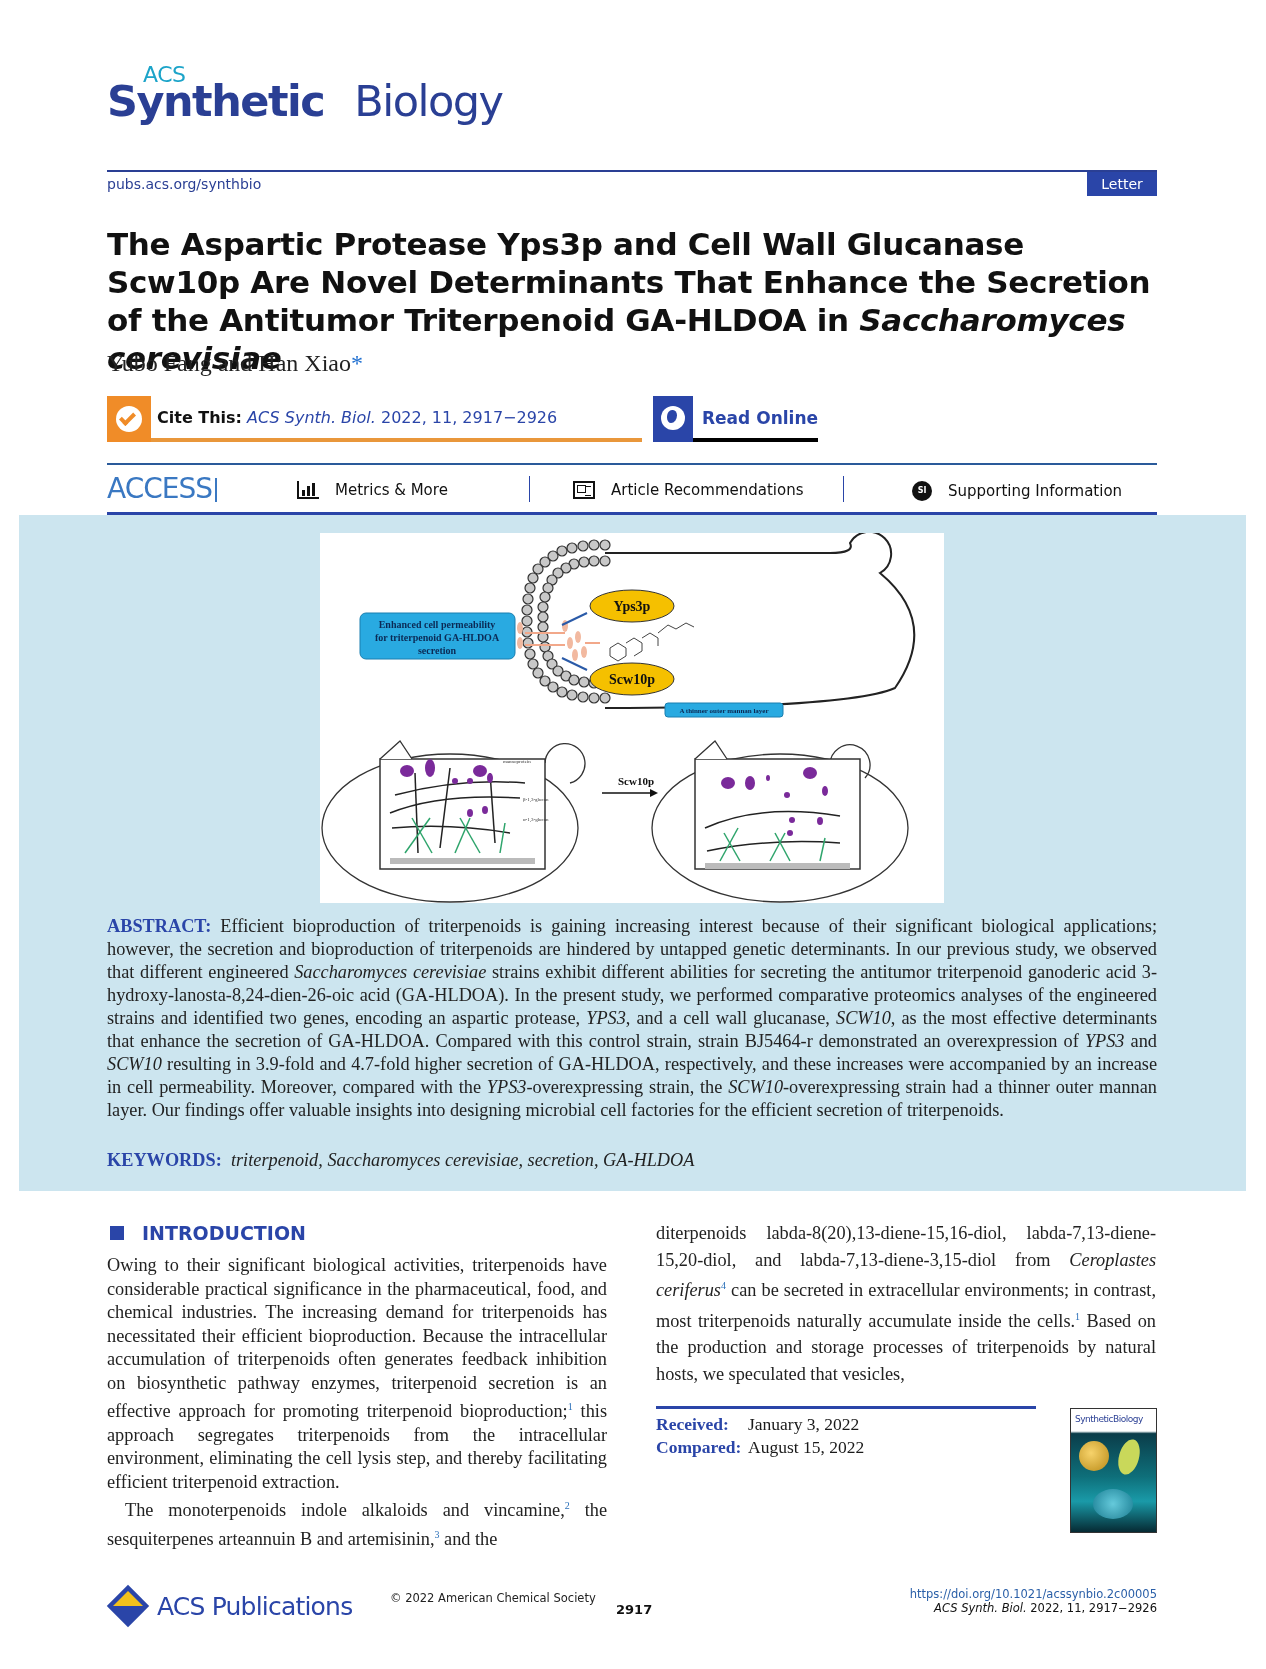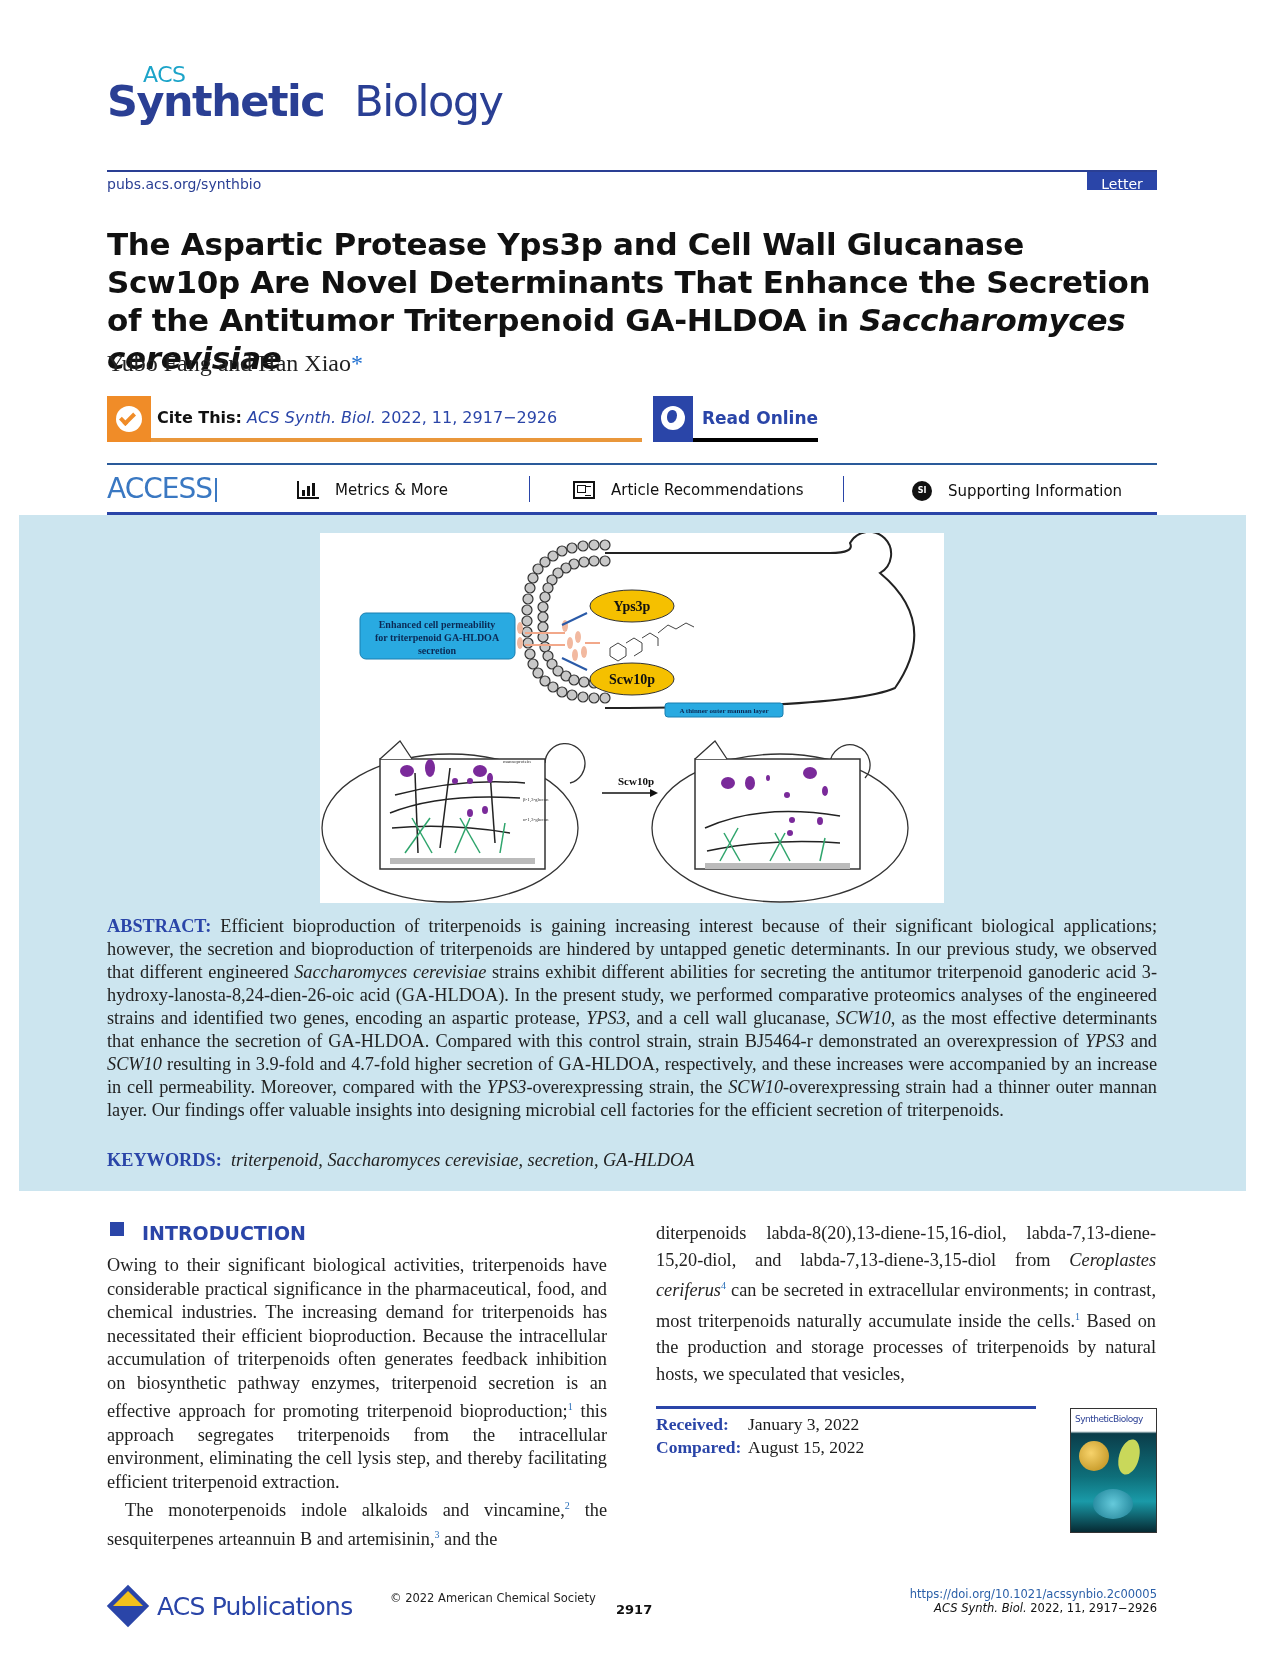--- a/index.html
+++ b/index.html
@@ -11,21 +11,21 @@
   
   #logo { left: 107px; top: 62px; width: 340px; height: 70px; }
   #logo .acs { position: absolute; left: 36px; top: 0; font-family: "DejaVu Sans", sans-serif; font-size: 22px; color: #1ca4c9; letter-spacing: -0.5px; }
   #logo .syn { position: absolute; left: 0; top: 14px; font-family: "DejaVu Sans", sans-serif; font-size: 43px; color: #2a3f94; letter-spacing: -1.5px; white-space: nowrap; }
   #logo .syn b { font-weight: bold; }
   #logo .syn span.light { font-weight: normal; margin-left: 30px; }
 
   
   #topline { left: 107px; top: 170px; width: 1050px; height: 2px; background: #2a3f94; }
   #site-url { left: 107px; top: 176px; font-family: "DejaVu Sans", sans-serif; font-size: 14px; color: #2a3f94; }
-  #letter-badge { left: 1087px; top: 172px; width: 70px; height: 18px; background: #2a45a8; color: #fff; font-family: "DejaVu Sans", sans-serif; font-size: 14px; text-align: center; line-height: 24px; }
+  #letter-badge { left: 1087px; top: 172px; width: 70px; height: 24px; background: #2a45a8; color: #fff; font-family: "DejaVu Sans", sans-serif; font-size: 14px; text-align: center; line-height: 24px; }
 
   
   #title { left: 107px; top: 225px; width: 1052px; font-family: "DejaVu Sans", sans-serif; font-weight: bold; font-size: 31px; line-height: 38px; color: #111; letter-spacing: -0.3px; }
   #title i { font-style: italic; }
   #authors { left: 107px; top: 350px; font-size: 24px; color: #222; }
   #authors .star { color: #1f6fd0; }
 
   
   #cite-box { left: 107px; top: 396px; width: 535px; height: 46px; border-bottom: 4px solid #e9973b; }
   #cite-box .iconbox { position: absolute; left: 0; top: 0; width: 44px; height: 46px; background: #f08c28; }
@@ -61,21 +61,21 @@
   #toc-figure { left: 320px; top: 533px; width: 624px; height: 370px; background: #fff; }
 
   #abstract { left: 107px; top: 915px; width: 1050px; font-size: 18.3px; line-height: 23px; color: #222; text-align: justify; }
   #abstract .hd { color: #2a45a8; font-weight: bold; }
   #abstract i { font-style: italic; }
   #keywords { left: 107px; top: 1150px; font-size: 18.3px; color: #222; }
   #keywords .hd { color: #2a45a8; font-weight: bold; }
   #keywords i { font-style: italic; }
 
   
-  #intro-head { left: 110px; top: 1222px; font-family: "DejaVu Sans", sans-serif; font-size: 19px; font-weight: bold; color: #2a45a8; display: flex; }
+  #intro-head { left: 110px; top: 1222px; font-family: "DejaVu Sans", sans-serif; font-size: 19px; font-weight: bold; color: #2a45a8; display: flex; align-items: center; }
   #intro-head .sq { width: 14px; height: 14px; background: #2a45a8; margin-right: 18px; }
 
   .col { position: absolute; font-size: 18.3px; line-height: 23.5px; color: #222; text-align: justify; }
   .col p { text-indent: 0; }
   .col p.indent { text-indent: 18px; }
   .col sup { color: #2a6fb8; font-size: 10px; }
   .col i { font-style: italic; }
   #col-left { left: 107px; top: 1254px; width: 500px; }
   #col-right { left: 656px; top: 1220px; width: 500px; line-height: 26.5px; }
 

